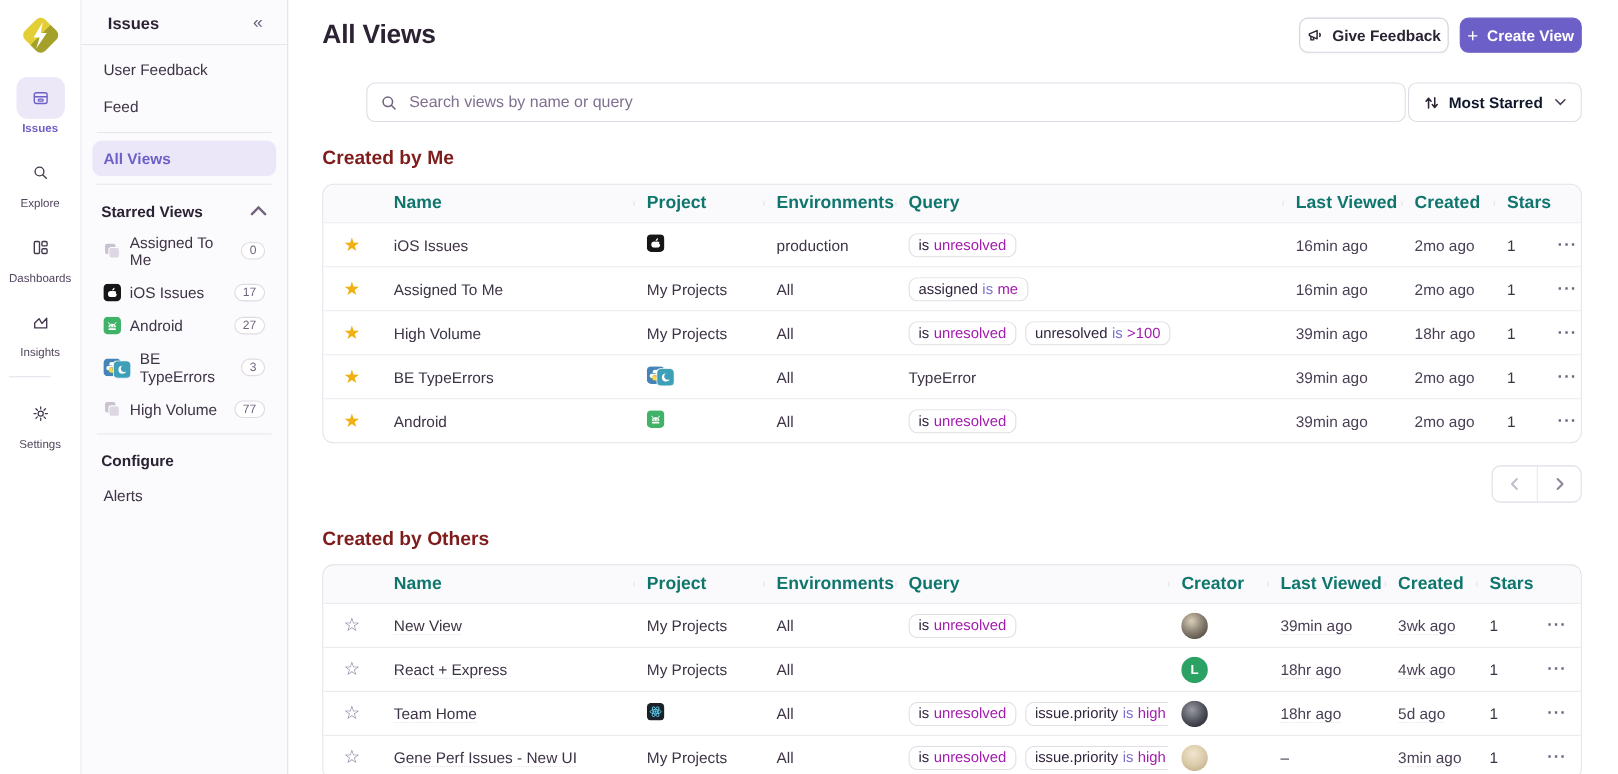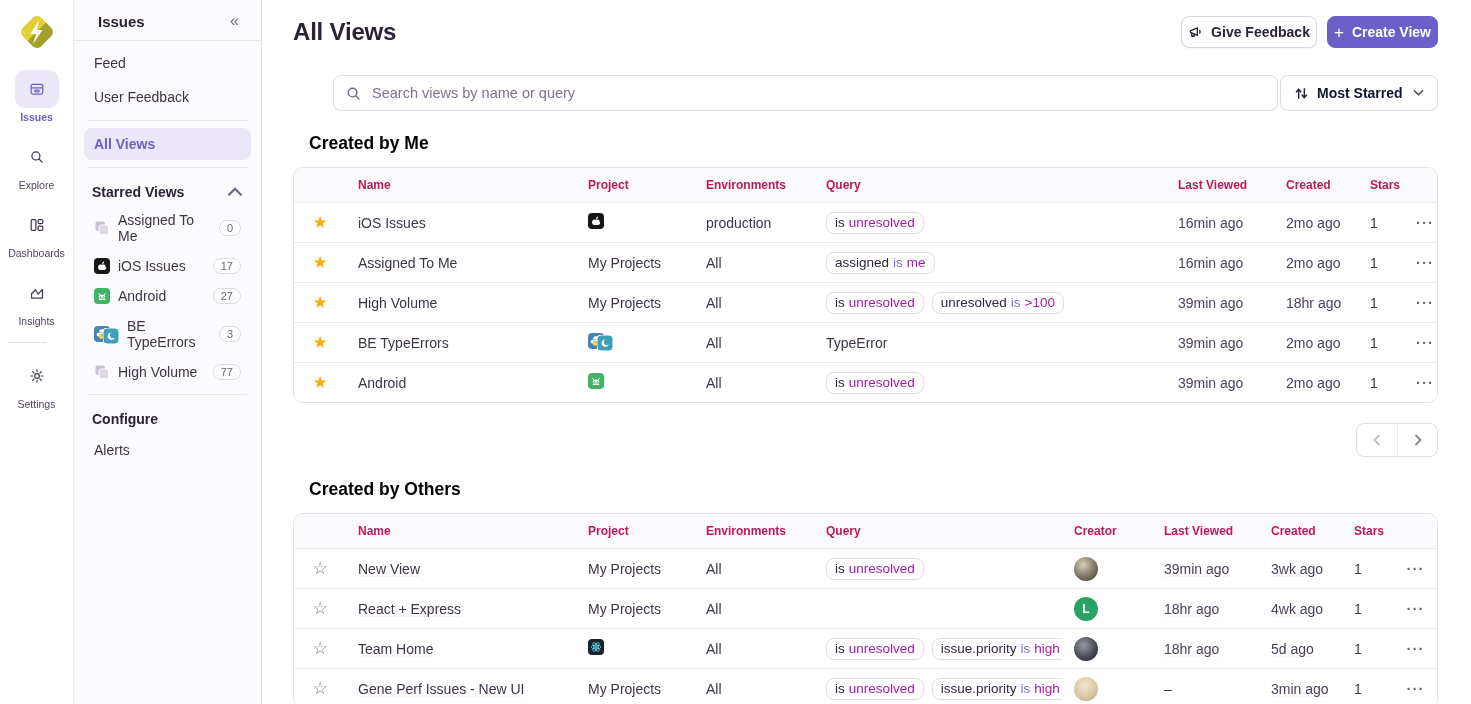--- a/index.html
+++ b/index.html
@@ -53,27 +53,27 @@
 
   .toolbar { display:flex; gap:2px; margin-top:27px;padding-left:40px; }
   .search-box { flex:1; height:36px; border:1px solid #E0DCE5; border-radius:8px; background:#fff; display:flex; align-items:center; gap:9px; padding:0 12px; color:#80708F; }
   .search-box svg { width:15px; height:15px; flex:0 0 auto; }
   .search-box input { border:0; outline:0; flex:1; font-size:14.5px; font-family:inherit; color:#3E3446; background:transparent; }
   .search-box input::placeholder { color:#80708F; }
   .sort-btn { width:158px; height:36px; border:1px solid #E0DCE5; border-radius:8px; background:#fff; display:flex; align-items:center; gap:8px; padding:0 13px; font-size:14px; font-weight:700; color:#0f172a; cursor:pointer; }
   .sort-btn .sorti { width:15px; height:15px; color:#2B2233; }
   .sort-btn .chev { width:11px; height:8px; margin-left:auto; color:#4D4158; }
 
-  .section-heading { font-size:17.5px; font-weight:700; color:#000000; margin:22px 16px 13px; }
+  .section-heading { font-size:17.5px; font-weight:700; color:#7f1d1d; margin:22px 0 13px; }
   .table { border:1px solid #E4E1E8; border-radius:10px; overflow:hidden; background:#fff; }
   .trow { display:grid; align-items:center; height:40px; border-top:1px solid #EDEAF0; background:#fff; }
   .trow.thead { height:34px; background:#FAF9FB; border-top:none; }
   .grid1 { grid-template-columns:52px 230px 118px 120px 352px 108px 84px 46px 1fr; }
   .grid2 { grid-template-columns:52px 230px 118px 120px 248px 90px 107px 83px 46px 1fr; }
-  .th { font-size:12px; font-weight:700; color:#be185d; padding:0 12px; position:relative; white-space:nowrap; }
+  .th { font-size:16px; font-weight:700; color:#0f766e; padding:0 12px; position:relative; white-space:nowrap; }
   .th.sep::before { content:""; position:absolute; left:0; top:7px; bottom:7px; width:1px; background:#E4E1E8; }
   .td { padding:0 12px; font-size:14px; color:#3E3446; white-space:nowrap; overflow:hidden; }
   .star-cell { text-align:center; padding:0; cursor:pointer; font-size:17px; line-height:1; }
   .star-filled { color:#F0B012; }
   .star-outline { color:#857798; }
   .name-link { color:#3E3446; text-decoration:underline dotted; text-decoration-color:#BCB4C6; text-underline-offset:3px; cursor:pointer; }
   .time { color:#4A3F55; text-decoration:underline dotted; text-decoration-color:#BCB4C6; text-underline-offset:3px; }
   .chip { display:inline-flex; align-items:center; gap:4px; border:1px solid #E2DEE6; border-radius:8px; padding:2px 8px 3px; font-size:13.5px; background:#fff; margin-right:8px; vertical-align:middle; }
   .qp-key { color:#32253D; } .qp-op { color:#7C70CE; } .qp-val { color:#a21caf; } .qp-plain { color:#3E3446; }
   .menu-cell { text-align:center; color:#71637E; font-size:15px; font-weight:700; letter-spacing:1px; cursor:pointer; padding-right:6px; }
@@ -167,22 +167,22 @@
         </div>
       </div>
   </nav>
 
   <aside class="sidebar">
     <div class="sidebar-header">
       <span class="t">Issues</span>
       <span class="collapse">«</span>
     </div>
     <div id="sidebar-body">
+        <div class="sb-item">User Feedback</div>
         <div class="sb-item">Feed</div>
-        <div class="sb-item">User Feedback</div>
         <div class="sb-divider"></div>
         <div class="sb-item active">All Views</div>
         <div class="sb-divider"></div>
         <div class="sb-head">
           <span>Starred Views</span>
           <span class="pic">
             <svg viewBox="0 0 12 8" fill="none" stroke="currentColor" stroke-width="1.6" stroke-linecap="round">
               <path d="M1.5 6 L6 1.5 L10.5 6"></path>
             </svg>
           </span>

